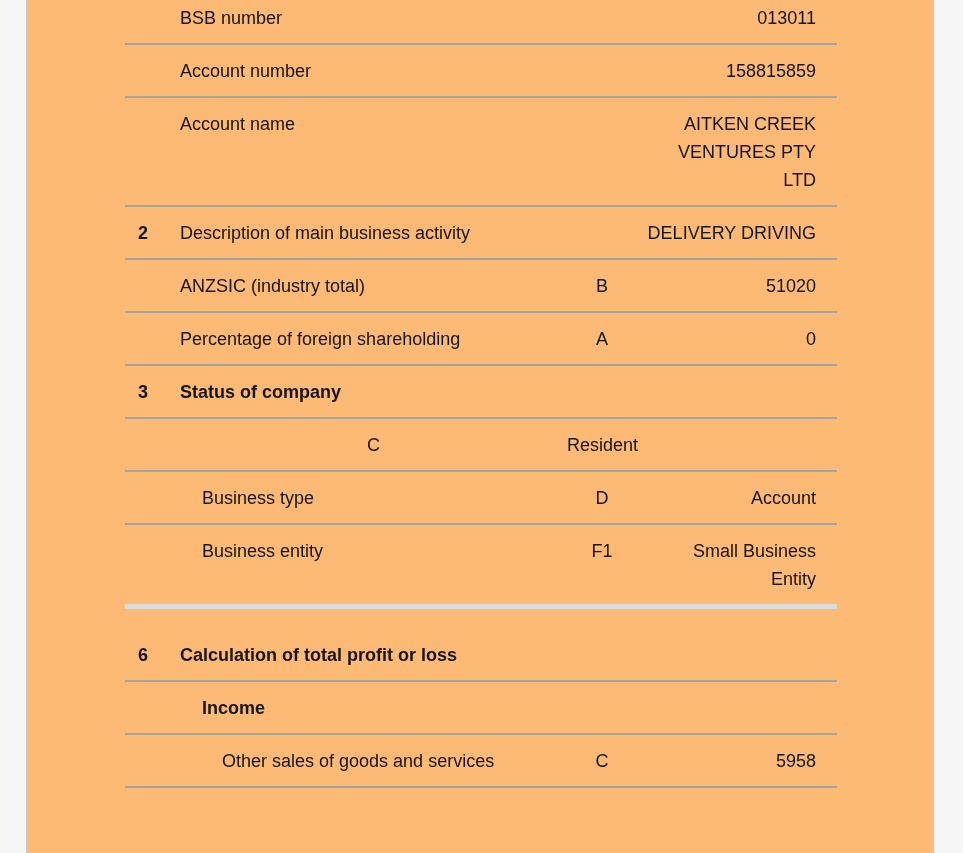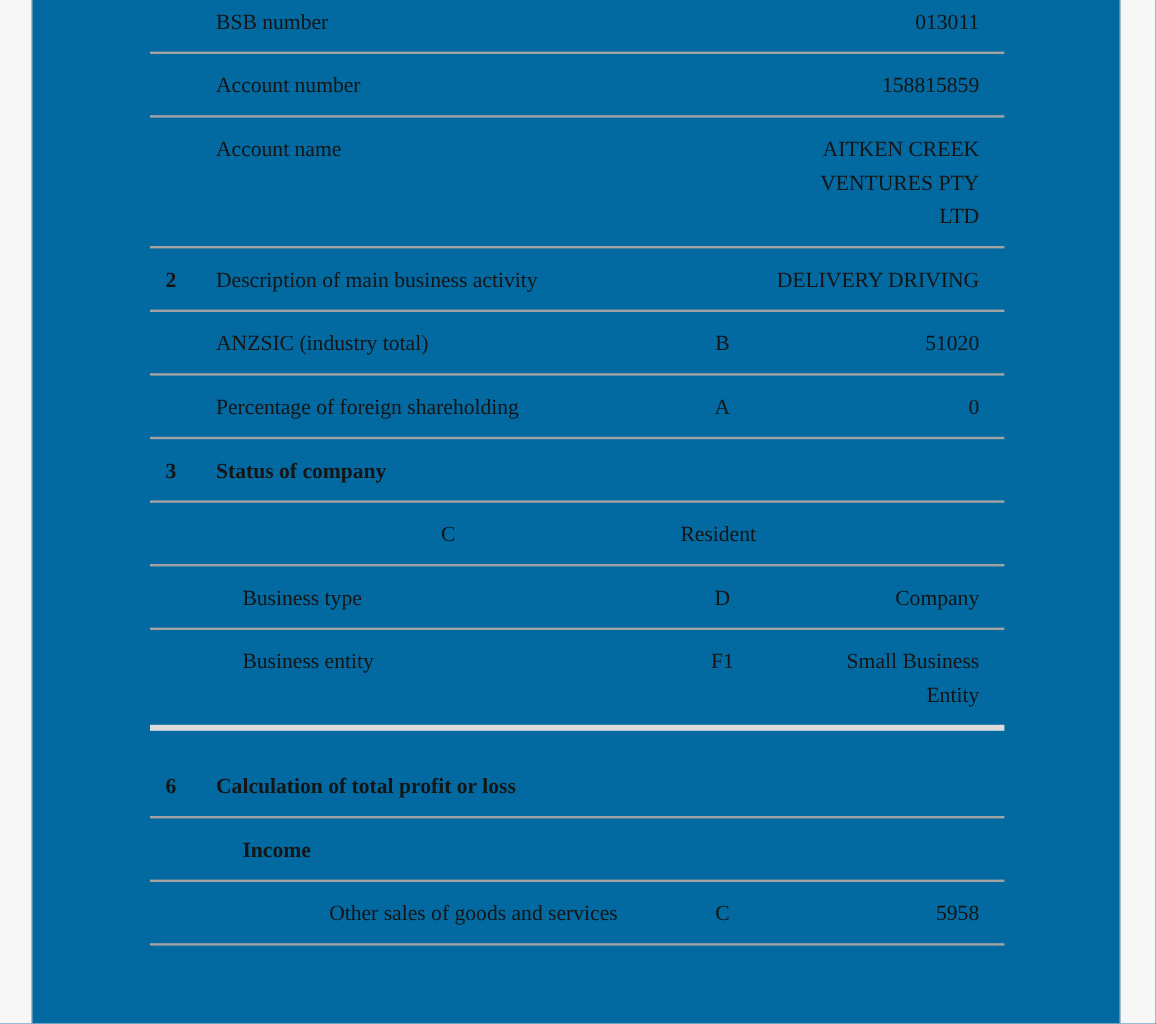--- a/index.html
+++ b/index.html
@@ -15,25 +15,24 @@
     font-size: 18px;
     color: #151515;
     position: relative;
   }
   .page {
     position: absolute;
     left: 26px;
     top: 0;
     width: 908px;
     height: 853px;
-    background: #0369a1;
+    background: #fdba74;
     border-left: 1px solid #c9c9c9;
     border-right: 1px solid #c9c9c9;
     box-sizing: border-box;
-    font-family: Liberation Serif, serif;
   }
   .form-table {
     margin-left: 98px;
     width: 712px;
   }
   .row {
     display: grid;
     grid-template-columns: 55px 1fr 70px 200px;
     align-items: start;
     padding: 12px 0 11px 0;
@@ -41,21 +40,21 @@
     line-height: 28px;
   }
   .row--first { padding-top: 4px; }
   .row--noborder { border-bottom: none; }
   .cell-num {
     padding-left: 13px;
     font-weight: bold;
   }
   .cell-label { }
   .cell-label.ind1 { padding-left: 22px; }
-  .cell-label.ind2 { padding-left: 42px; text-align: center; }
+  .cell-label.ind2 { padding-left: 42px; }
   .cell-code { text-align: center; }
   .cell-value {
     text-align: right;
     padding-right: 21px;
   }
   .value-inner { }
   .narrow .value-inner {
     max-width: 155px;
     margin-left: auto;
   }
@@ -148,21 +147,21 @@
       <div class="cell-value">
           <div class="value-inner">Resident</div>
         </div>
     </div>
 
     <div class="row">
       <div class="cell-num"></div>
       <div class="cell-label ind1">Business type</div>
       <div class="cell-code">D</div>
       <div class="cell-value">
-          <div class="value-inner">Company</div>
+          <div class="value-inner">Account</div>
         </div>
     </div>
 
     <div class="row row--noborder narrow">
       <div class="cell-num"></div>
       <div class="cell-label ind1">Business entity</div>
       <div class="cell-code">F1</div>
       <div class="cell-value">
           <div class="value-inner">Small Business Entity</div>
         </div>

